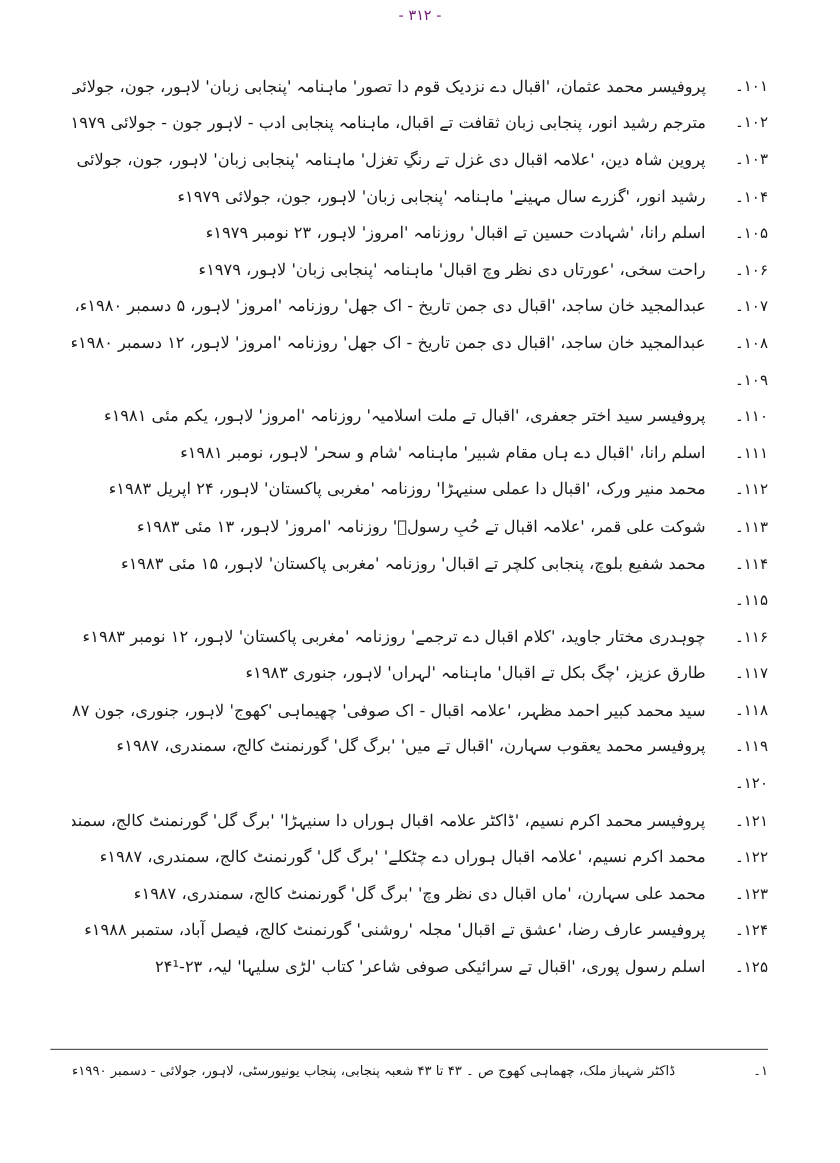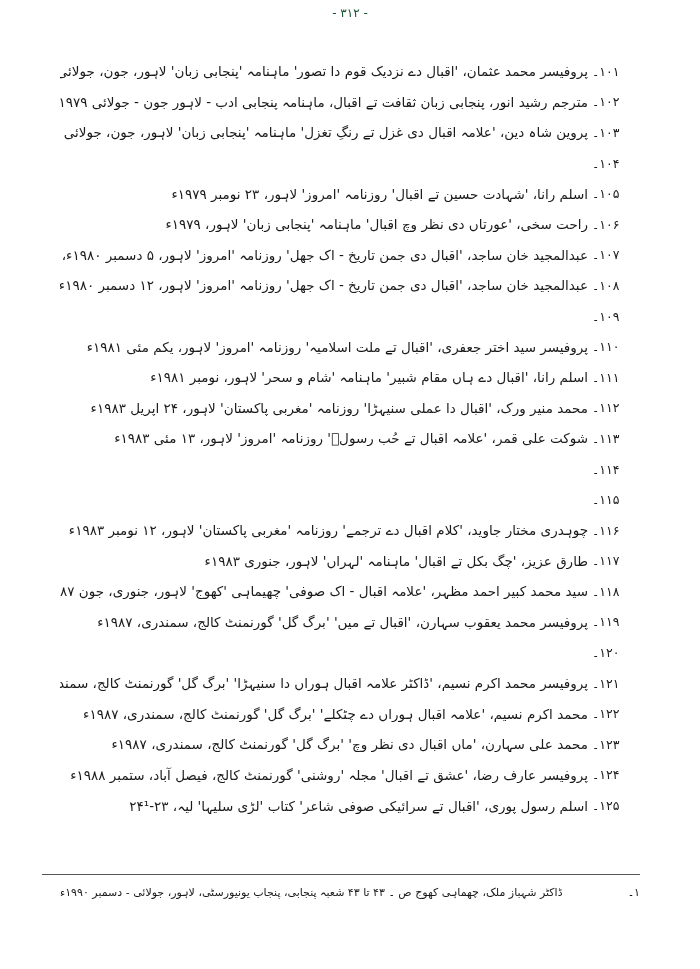--- a/index.html
+++ b/index.html
@@ -15,21 +15,21 @@
       color: #1a1a1a;
       font-family: "DejaVu Sans", sans-serif;
     }
     .page-number {
       position: absolute;
       top: 6px;
       left: 0;
       width: 700px;
       text-align: center;
       font-size: 12px;
-      color: #14532d;
+      color: #701a75;
       direction: rtl;
     }
     .entries {
       position: absolute;
       top: 56px;
       left: 60px;
       width: 580px;
       margin: 0;
       padding: 0;
       list-style: none;
@@ -37,21 +37,21 @@
     .entry {
       position: relative;
       height: 30.6px;
       direction: rtl;
       display: flex;
       align-items: center;
     }
     .entry-num {
       width: 48px;
       flex: 0 0 48px;
-      text-align: left;
+      text-align: right;
       font-size: 12.5px;
       white-space: nowrap;
       padding-right: 0;
     }
     .entry-text {
       flex: 1 1 auto;
       text-align: right;
       font-size: 13.5px;
       white-space: nowrap;
       overflow: hidden;
@@ -102,20 +102,21 @@
   <li class="entry">
       <span class="entry-num">۱۰۲۔</span>
       <span class="entry-text">مترجم رشید انور، پنجابی زبان ثقافت تے اقبال، ماہنامہ پنجابی ادب - لاہور جون - جولائی ۱۹۷۹ء</span>
     </li>
   <li class="entry">
       <span class="entry-num">۱۰۳۔</span>
       <span class="entry-text">پروین شاہ دین، 'علامہ اقبال دی غزل تے رنگِ تغزل' ماہنامہ 'پنجابی زبان' لاہور، جون، جولائی ۱۹۷۹ء</span>
     </li>
   <li class="entry">
       <span class="entry-num">۱۰۴۔</span>
+      <span class="entry-text">رشید انور، 'گزرے سال مہینے' ماہنامہ 'پنجابی زبان' لاہور، جون، جولائی ۱۹۷۹ء</span>
     </li>
   <li class="entry">
       <span class="entry-num">۱۰۵۔</span>
       <span class="entry-text">اسلم رانا، 'شہادت حسین تے اقبال' روزنامہ 'امروز' لاہور، ۲۳ نومبر ۱۹۷۹ء</span>
     </li>
   <li class="entry">
       <span class="entry-num">۱۰۶۔</span>
       <span class="entry-text">راحت سخی، 'عورتاں دی نظر وچ اقبال' ماہنامہ 'پنجابی زبان' لاہور، ۱۹۷۹ء</span>
     </li>
   <li class="entry">
@@ -140,20 +141,21 @@
   <li class="entry">
       <span class="entry-num">۱۱۲۔</span>
       <span class="entry-text">محمد منیر ورک، 'اقبال دا عملی سنیہڑا' روزنامہ 'مغربی پاکستان' لاہور، ۲۴ اپریل ۱۹۸۳ء</span>
     </li>
   <li class="entry">
       <span class="entry-num">۱۱۳۔</span>
       <span class="entry-text">شوکت علی قمر، 'علامہ اقبال تے حُبِ رسولؐ' روزنامہ 'امروز' لاہور، ۱۳ مئی ۱۹۸۳ء</span>
     </li>
   <li class="entry">
       <span class="entry-num">۱۱۴۔</span>
+      <span class="entry-text">محمد شفیع بلوچ، پنجابی کلچر تے اقبال' روزنامہ 'مغربی پاکستان' لاہور، ۱۵ مئی ۱۹۸۳ء</span>
     </li>
   <li class="entry">
       <span class="entry-num">۱۱۵۔</span>
     </li>
   <li class="entry">
       <span class="entry-num">۱۱۶۔</span>
       <span class="entry-text">چوہدری مختار جاوید، 'کلام اقبال دے ترجمے' روزنامہ 'مغربی پاکستان' لاہور، ۱۲ نومبر ۱۹۸۳ء</span>
     </li>
   <li class="entry">
       <span class="entry-num">۱۱۷۔</span>

